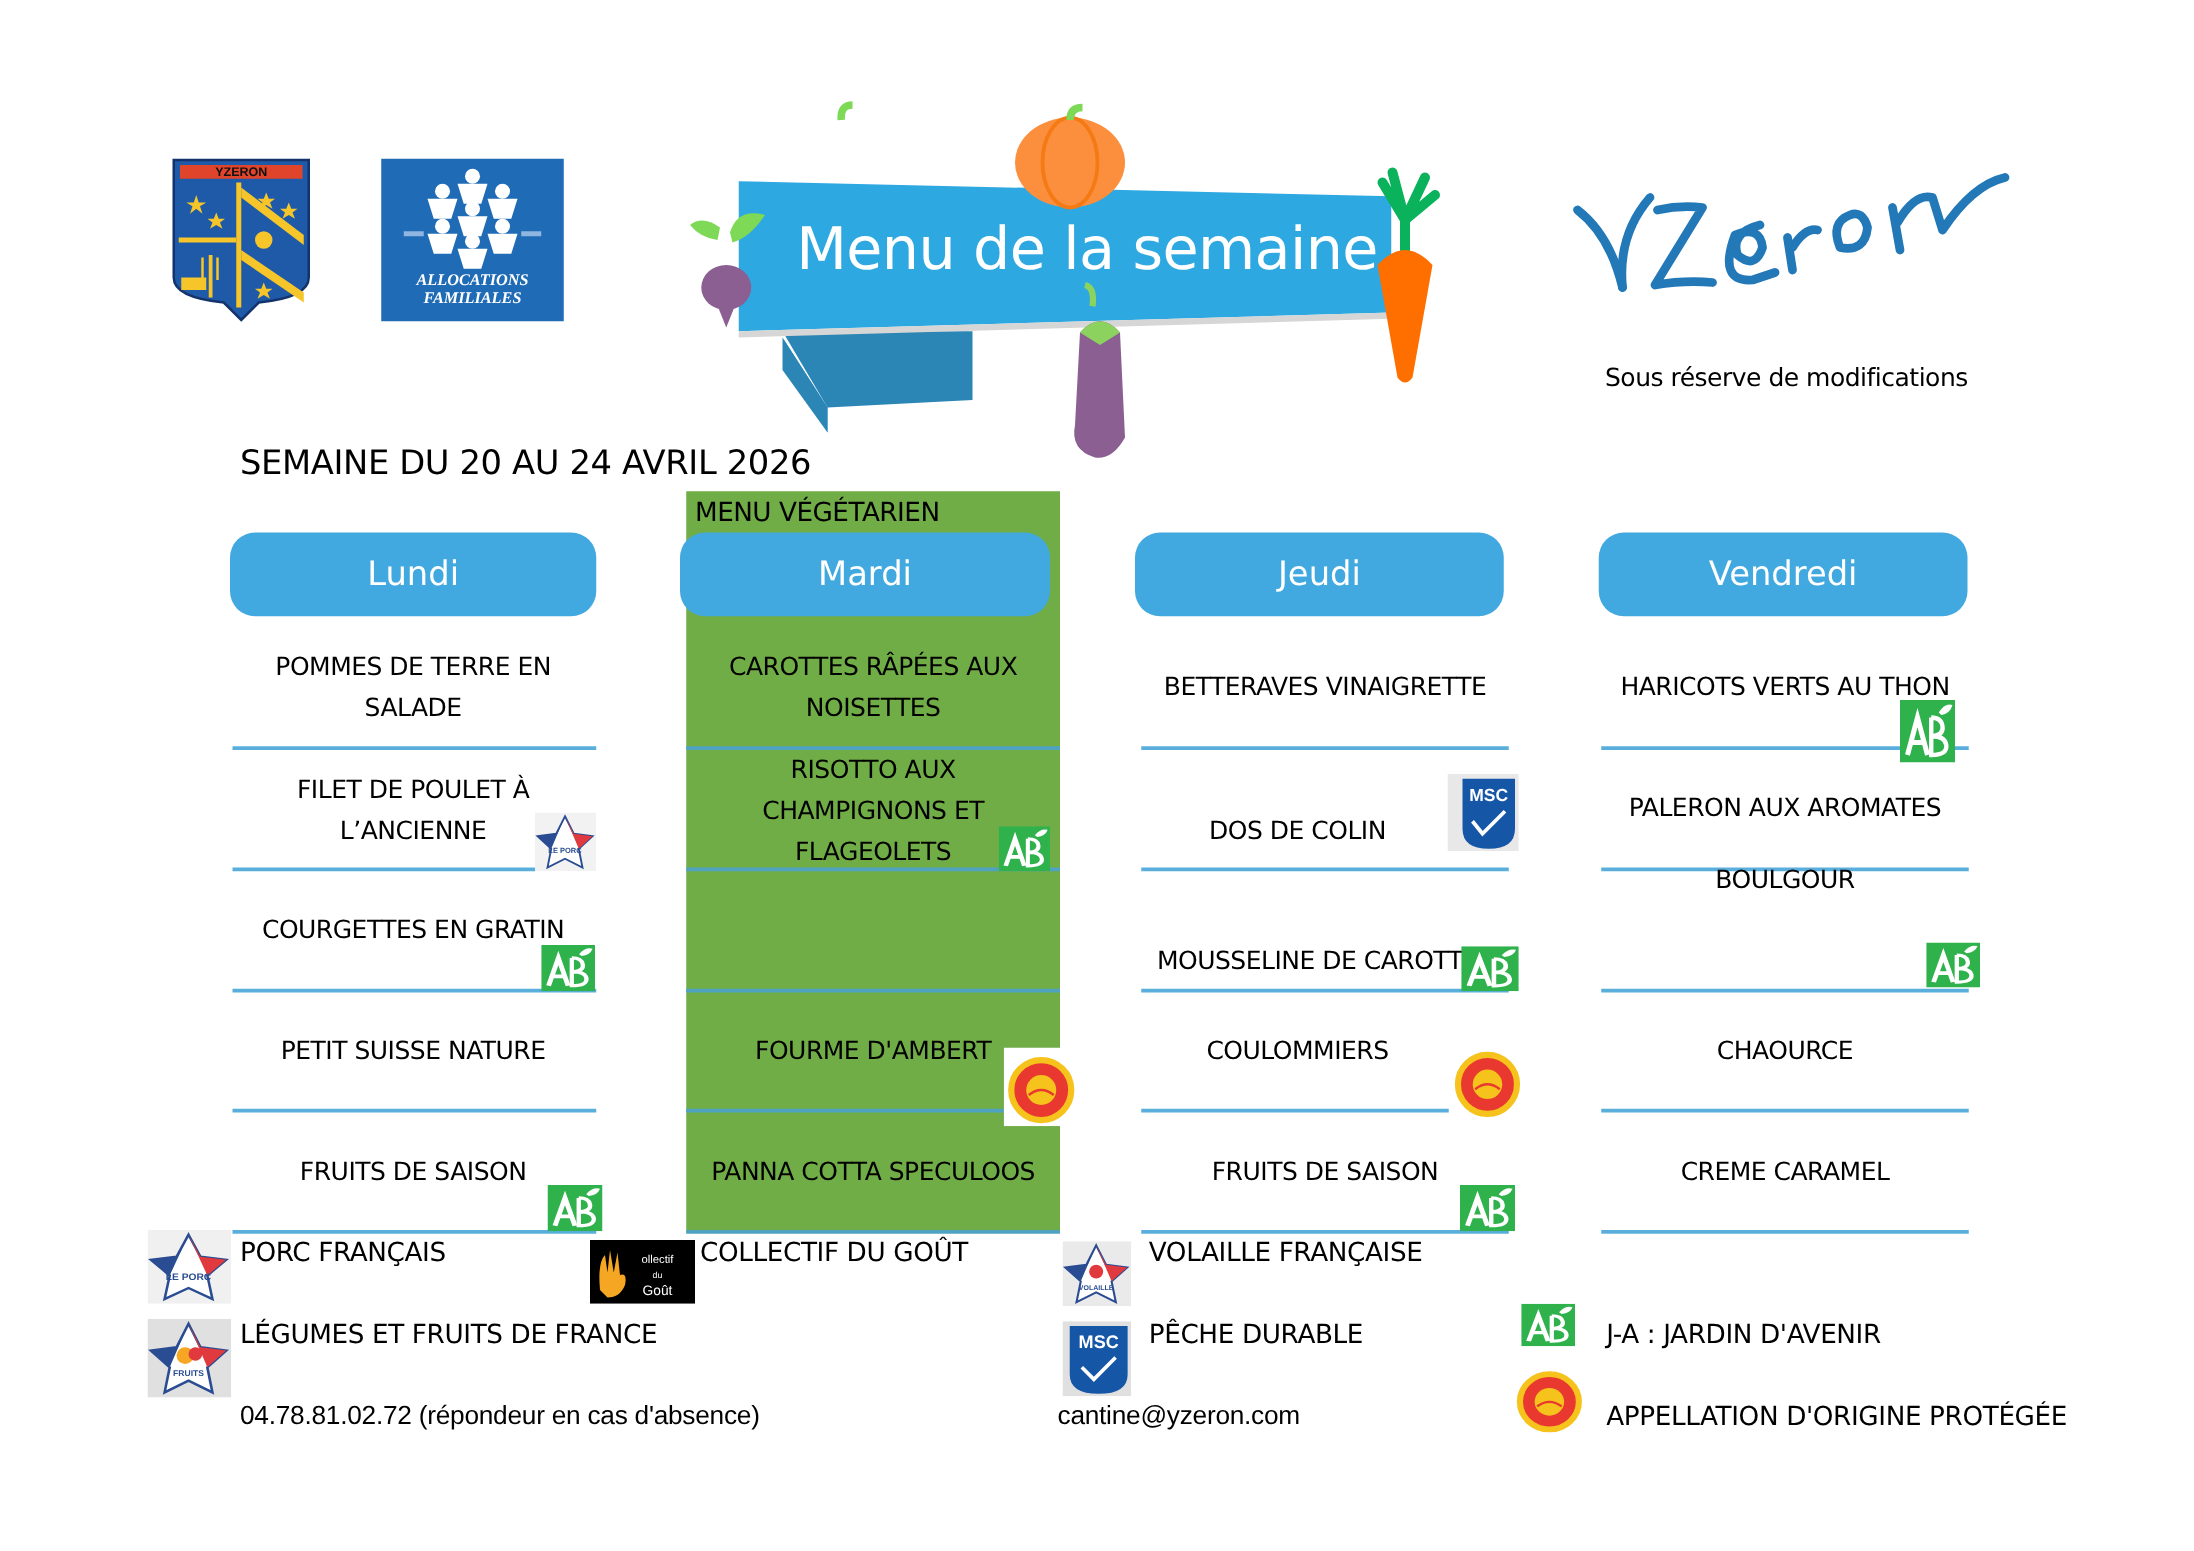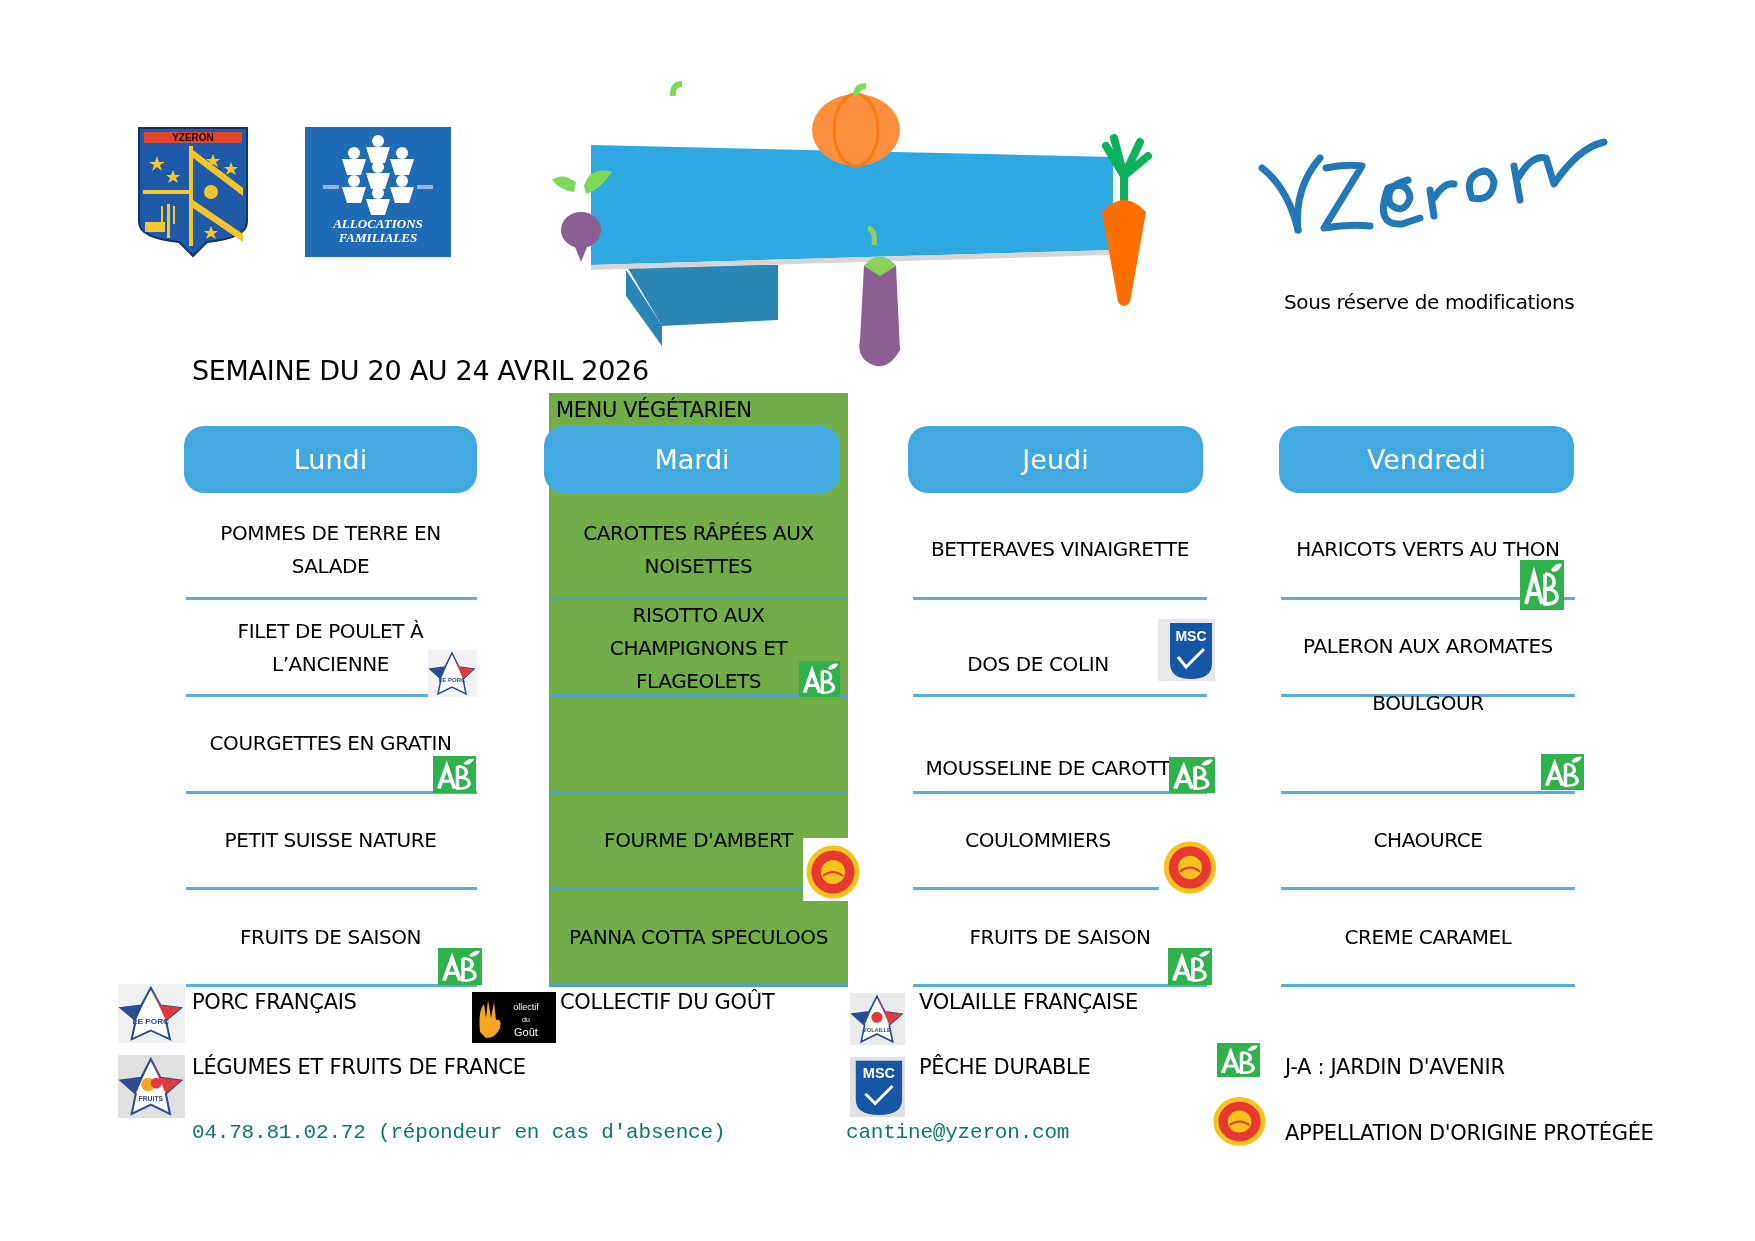--- a/index.html
+++ b/index.html
@@ -19,21 +19,21 @@
   .yzeron-logo{position:absolute;left:1258px;top:128px;width:350px;height:112px;}
   .reserve{position:absolute;left:1284px;top:290px;font-size:20px;font-family:"DejaVu Sans",sans-serif;letter-spacing:-0.4px;}
   .week{position:absolute;left:192px;top:355px;font-size:27px;font-family:"DejaVu Sans",sans-serif;letter-spacing:-0.3px;}
   .veg-col{position:absolute;left:549px;top:393px;width:299px;height:593px;background:#70ad47;}
   .veg-label{position:absolute;left:556px;top:398px;font-size:21px;font-family:"DejaVu Sans",sans-serif;letter-spacing:-0.4px;}
   .day-btn{position:absolute;top:426px;height:67px;background:#41a9e0;border-radius:20px;color:#fff;font-weight:normal;font-size:27px;display:flex;align-items:center;justify-content:center;font-family:"DejaVu Sans",sans-serif;}
   .divider{position:absolute;height:3px;background:#5aaedc;}
   .dish{position:absolute;text-align:center;font-size:20px;line-height:33px;font-family:"DejaVu Sans",sans-serif;letter-spacing:-0.4px;display:flex;align-items:center;justify-content:center;}
   .icon{position:absolute;}
   .legend-text{position:absolute;font-size:21px;font-family:"DejaVu Sans",sans-serif;letter-spacing:-0.3px;white-space:nowrap;}
-  .contact{position:absolute;font-size:21px;font-family:Liberation Mono, monospace;color:#0f766e;letter-spacing:-0.2px;white-space:nowrap;}
+  .contact{position:absolute;font-size:21px;font-family:Liberation Sans, sans-serif;color:#000000;letter-spacing:-0.2px;white-space:nowrap;}
 </style>
 </head>
 <body>
 
 <svg class="shield" viewBox="0 0 112 132">
   <path d="M2 2 H110 V96 Q110 112 70 116 L56 130 L42 116 Q2 112 2 96 Z" fill="#1f5aa8" stroke="#12336b" stroke-width="2"></path>
   <rect x="7" y="6" width="98" height="11" fill="#e0442b"></rect>
   <text x="56" y="15" text-anchor="middle" font-family="Liberation Sans, sans-serif" font-weight="bold" font-size="10" fill="#111">YZERON</text>
   <g fill="#f5c52a">
     <polygon points="20,30 22,36 28,36 23,39 25,45 20,41 15,45 17,39 12,36 18,36"></polygon>
@@ -104,20 +104,21 @@
       <ellipse cx="316" cy="50" rx="22" ry="36" fill="none" stroke="#f57a13" stroke-width="3"></ellipse>
       <path d="M316 16 Q316 6 326 6" stroke="#7ed957" stroke-width="6" fill="none"></path>
     </g>
 
     <g>
       <path d="M334 165 Q336 150 328 148" stroke="#8bd35e" stroke-width="5" fill="none"></path>
       <path d="M324 186 Q340 168 356 186 L360 270 Q350 288 336 286 Q316 280 320 260 Z" fill="#8c5f92"></path>
       <path d="M324 186 Q340 168 356 186 L340 196 Z" fill="#8bd35e"></path>
     </g>
   </svg>
+  <div class="banner-title">Menu de la semaine</div>
 
   <svg style="position:absolute;left:548px;top:46px;" width="72" height="184" viewBox="0 0 72 184">
     <path d="M36 74 L36 50 M36 50 L18 20 M36 50 L26 12 M36 50 L52 16 M36 50 L60 30" stroke="#0ab25c" stroke-width="8" stroke-linecap="round" fill="none"></path>
     <path d="M14 86 Q36 62 58 86 L42 176 Q36 184 30 176 Z" fill="#ff6f00"></path>
   </svg>
 </div>
 
 <svg class="yzeron-logo" viewBox="0 0 350 112">
   <g fill="none" stroke="#2378b8" stroke-width="7" stroke-linecap="round" stroke-linejoin="round">
     <path d="M4 40 Q30 60 40 102"></path>

